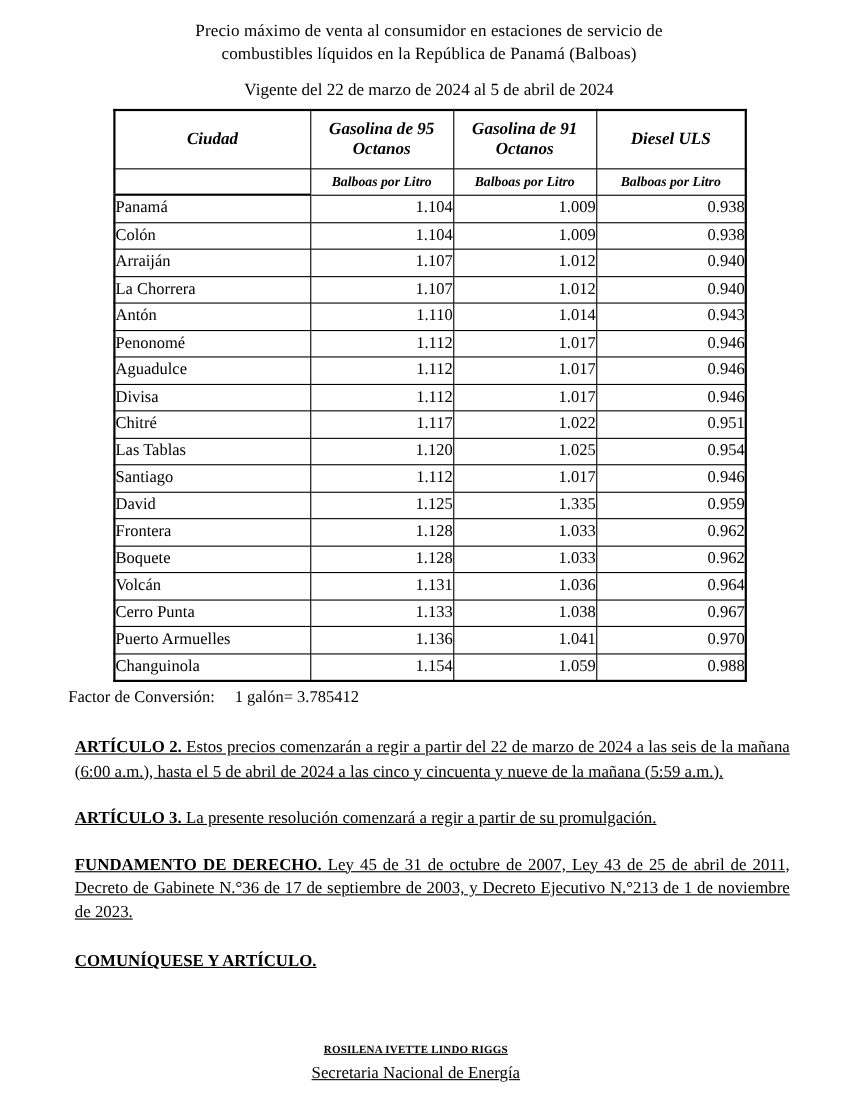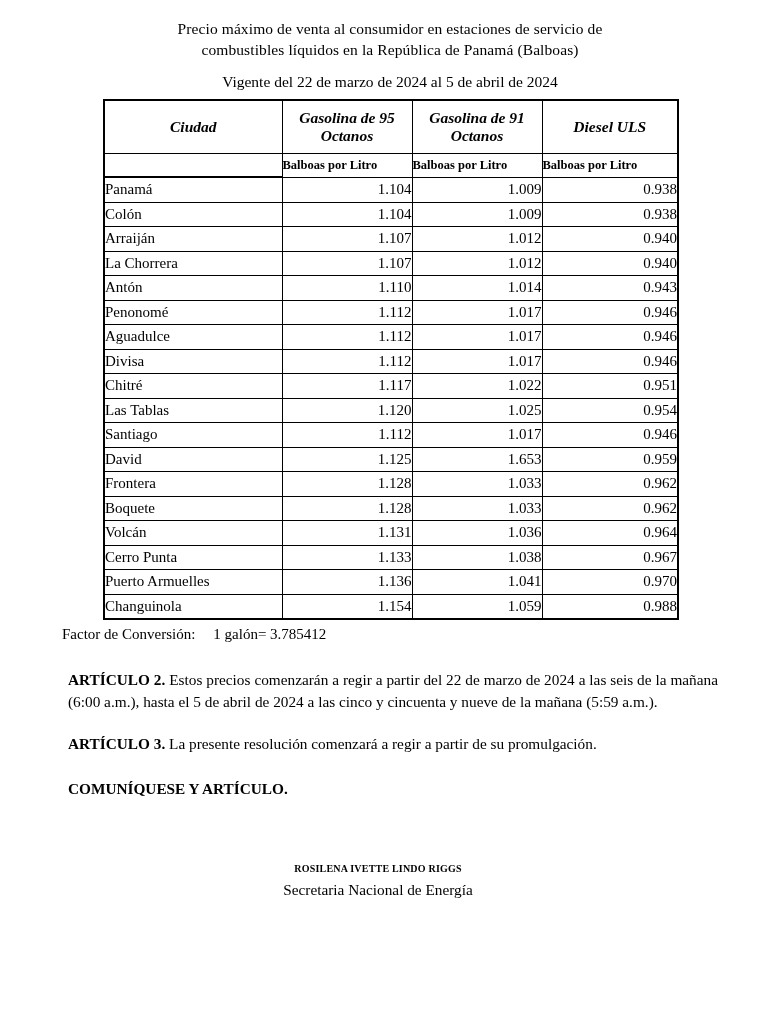--- a/index.html
+++ b/index.html
@@ -65,22 +65,24 @@
   .hdr-main th {
     height: 52px;
     font-style: italic;
     font-weight: bold;
     font-size: 15.5px;
     line-height: 18px;
     text-align: center;
   }
   .hdr-sub td {
     height: 22px;
+    font-style: italic;
     font-weight: bold;
     font-size: 12.5px;
+    text-align: center;
   }
   .hdr-sub td.blank { border-bottom: 2px solid #000; }
 
   tbody.body-rows td {
     height: 23.5px;
     font-size: 15px;
   }
   td.city {
     text-align: left;
     padding-left: 6px;
@@ -94,20 +96,21 @@
     margin-top: 4px;
     padding-left: 62px;
     font-size: 15px;
     line-height: 20px;
   }
   .factor .label { margin-right: 18px; }
 
   
   .content {
     padding: 0 62px 0 68px;
+    text-decoration: underline;
   }
   p.para {
     font-size: 15.3px;
     line-height: 21.5px;
     text-align: justify;
     margin: 0;
   }
   p.art2 { margin-top: 25px; }
   p.art3 { margin-top: 21px; }
   p.fundamento { margin-top: 21px; }
@@ -227,21 +230,21 @@
           </tr>
           <tr>
             <td class="city">Santiago</td>
             <td class="num">1.112</td>
             <td class="num">1.017</td>
             <td class="num">0.946</td>
           </tr>
           <tr>
             <td class="city">David</td>
             <td class="num">1.125</td>
-            <td class="num">1.653</td>
+            <td class="num">1.335</td>
             <td class="num">0.959</td>
           </tr>
           <tr>
             <td class="city">Frontera</td>
             <td class="num">1.128</td>
             <td class="num">1.033</td>
             <td class="num">0.962</td>
           </tr>
           <tr>
             <td class="city">Boquete</td>
@@ -280,20 +283,21 @@
   <div class="factor">
     <span class="label">Factor de Conversión:</span><span>1 galón= 3.785412</span>
   </div>
 
   <div class="content">
 
     <p class="para art2"><span class="bold">ARTÍCULO 2.</span><span> Estos precios comenzarán a regir a partir del 22 de marzo de 2024 a las seis de la mañana (6:00 a.m.), hasta el 5 de abril de 2024 a las cinco y cincuenta y nueve de la mañana (5:59 a.m.).</span></p>
 
     <p class="para art3"><span class="bold">ARTÍCULO 3.</span><span> La presente resolución comenzará a regir a partir de su promulgación.</span></p>
 
+    <p class="para fundamento"><span class="bold">FUNDAMENTO DE DERECHO.</span><span> Ley 45 de 31 de octubre de 2007, Ley 43 de 25 de abril de 2011, Decreto de Gabinete N.°36 de 17 de septiembre de 2003, y Decreto Ejecutivo N.°213 de 1 de noviembre de 2023.</span></p>
 
     <p class="para comuniquese bold">COMUNÍQUESE Y ARTÍCULO.</p>
 
     <div class="signature">
       <div class="sig-name">ROSILENA IVETTE LINDO RIGGS</div>
       <div class="sig-role">Secretaria Nacional de Energía</div>
     </div>
 
   </div>
 

